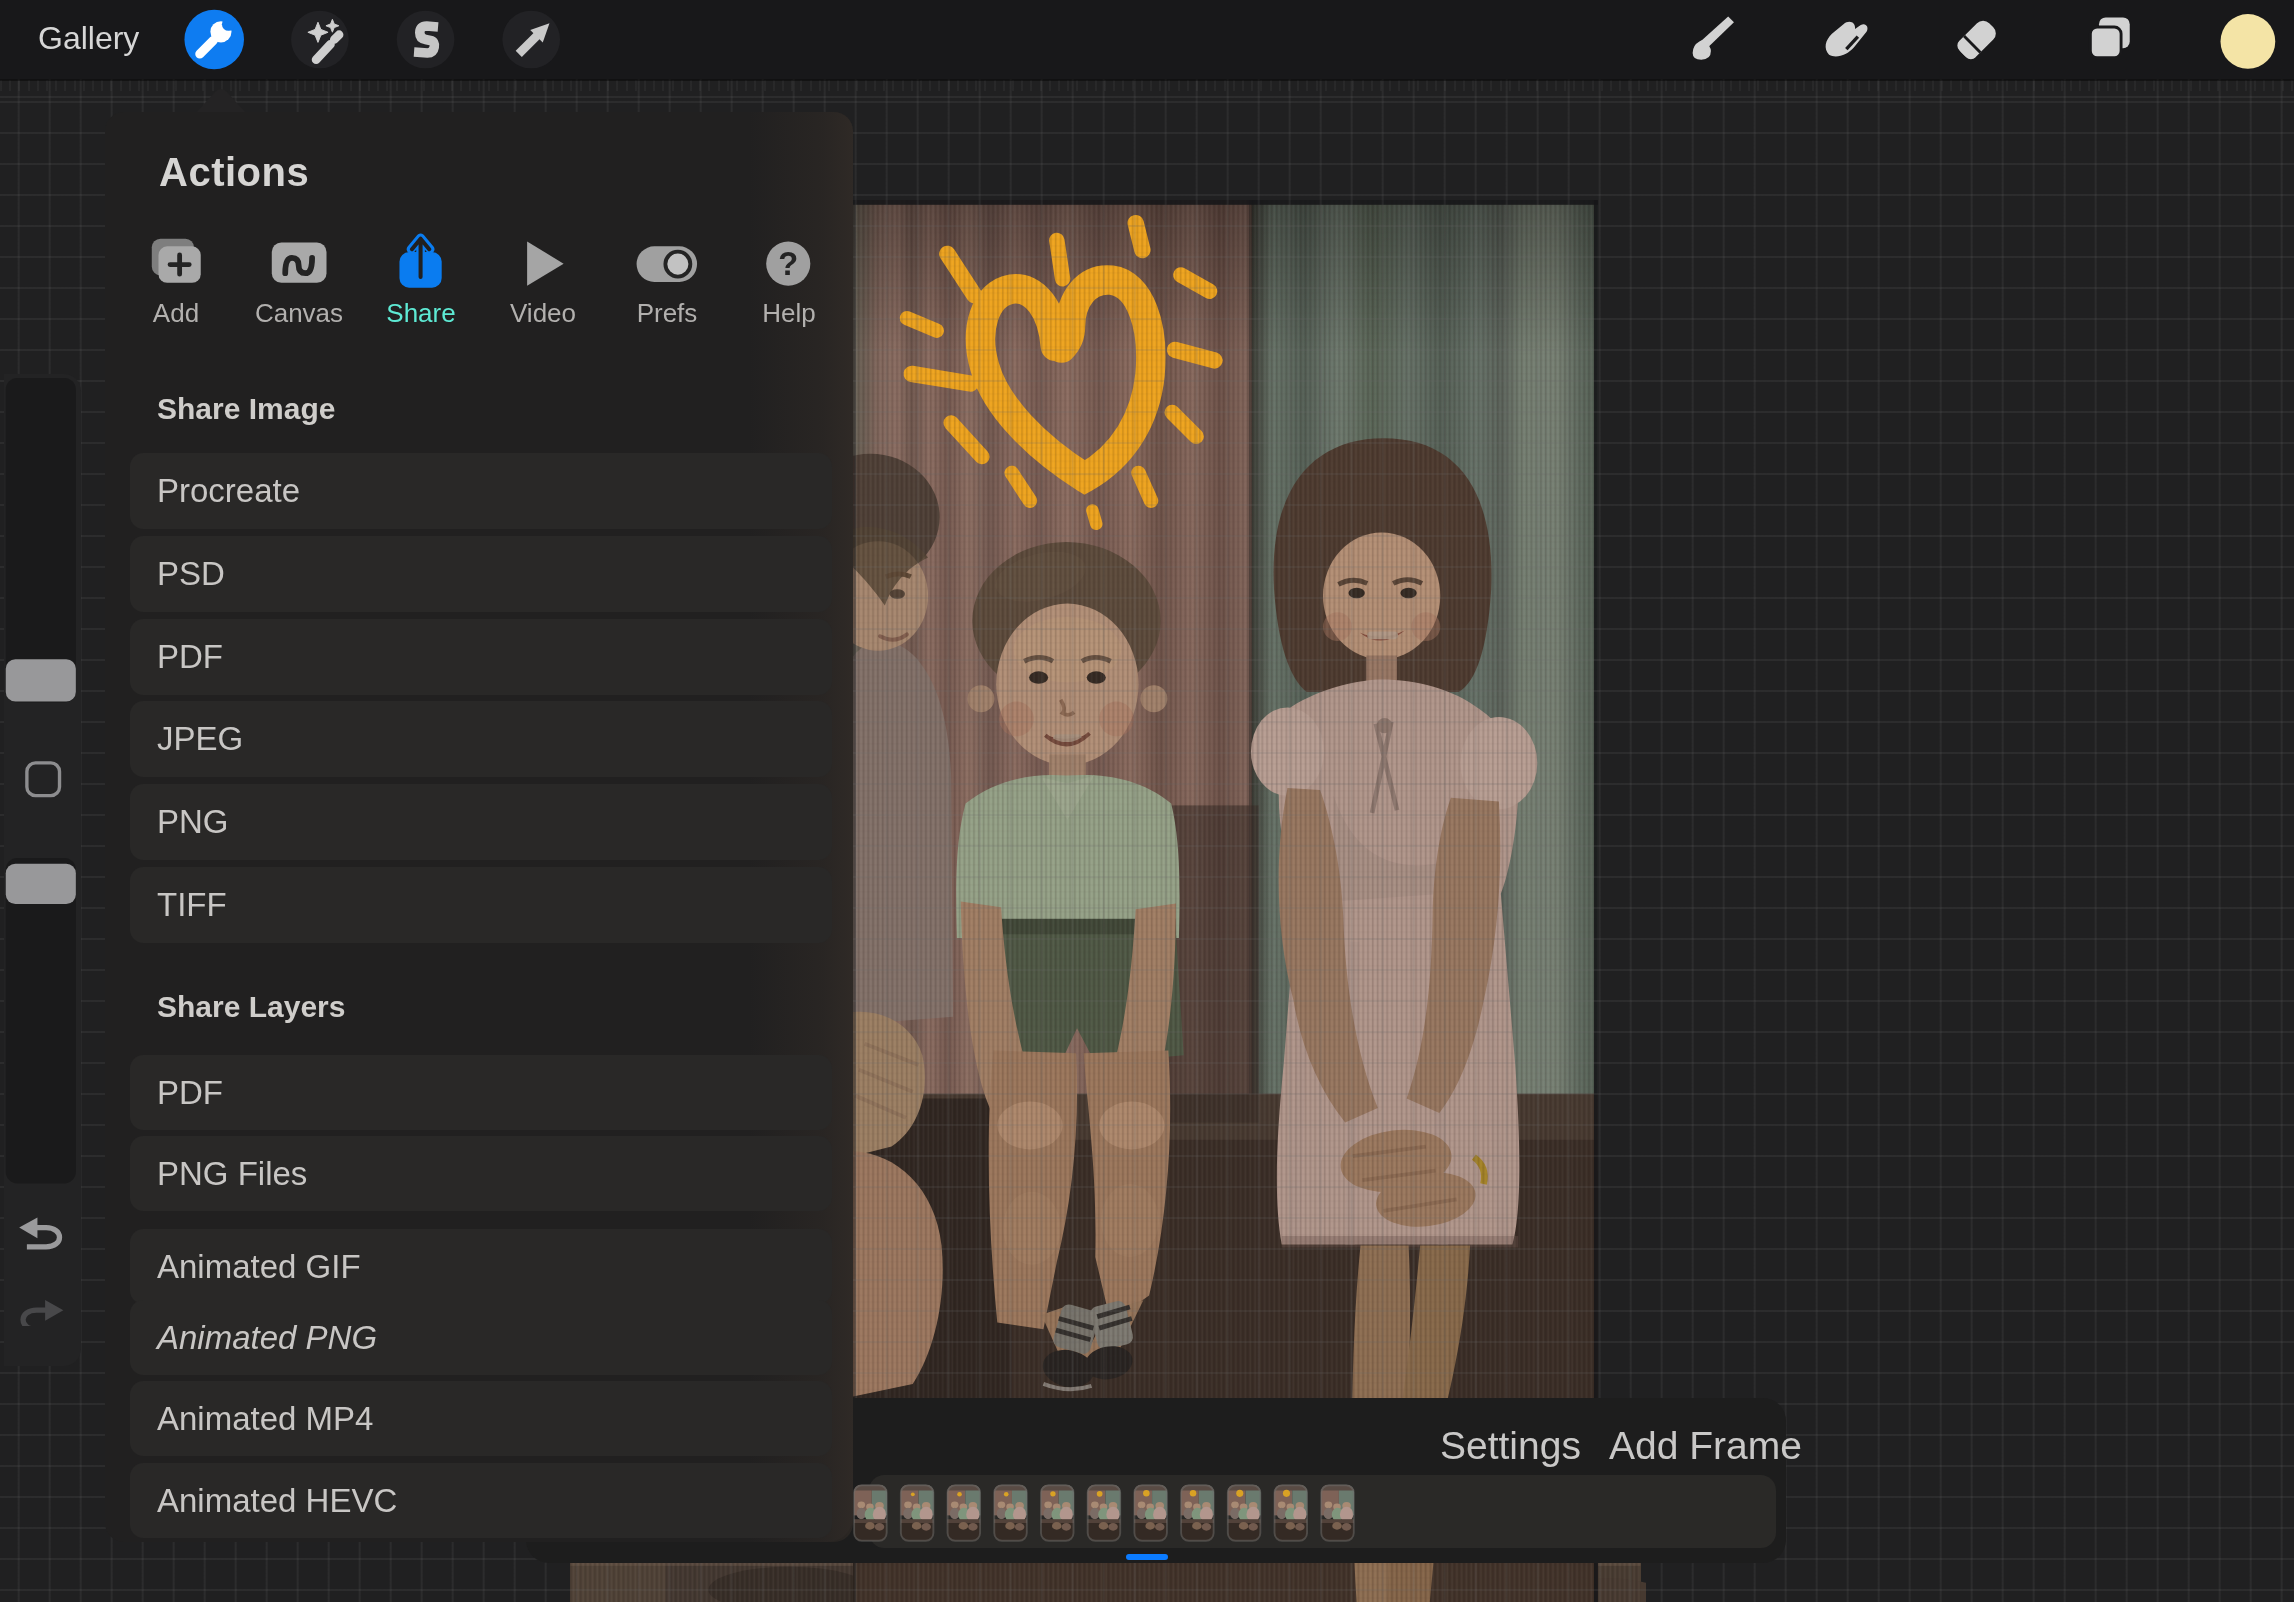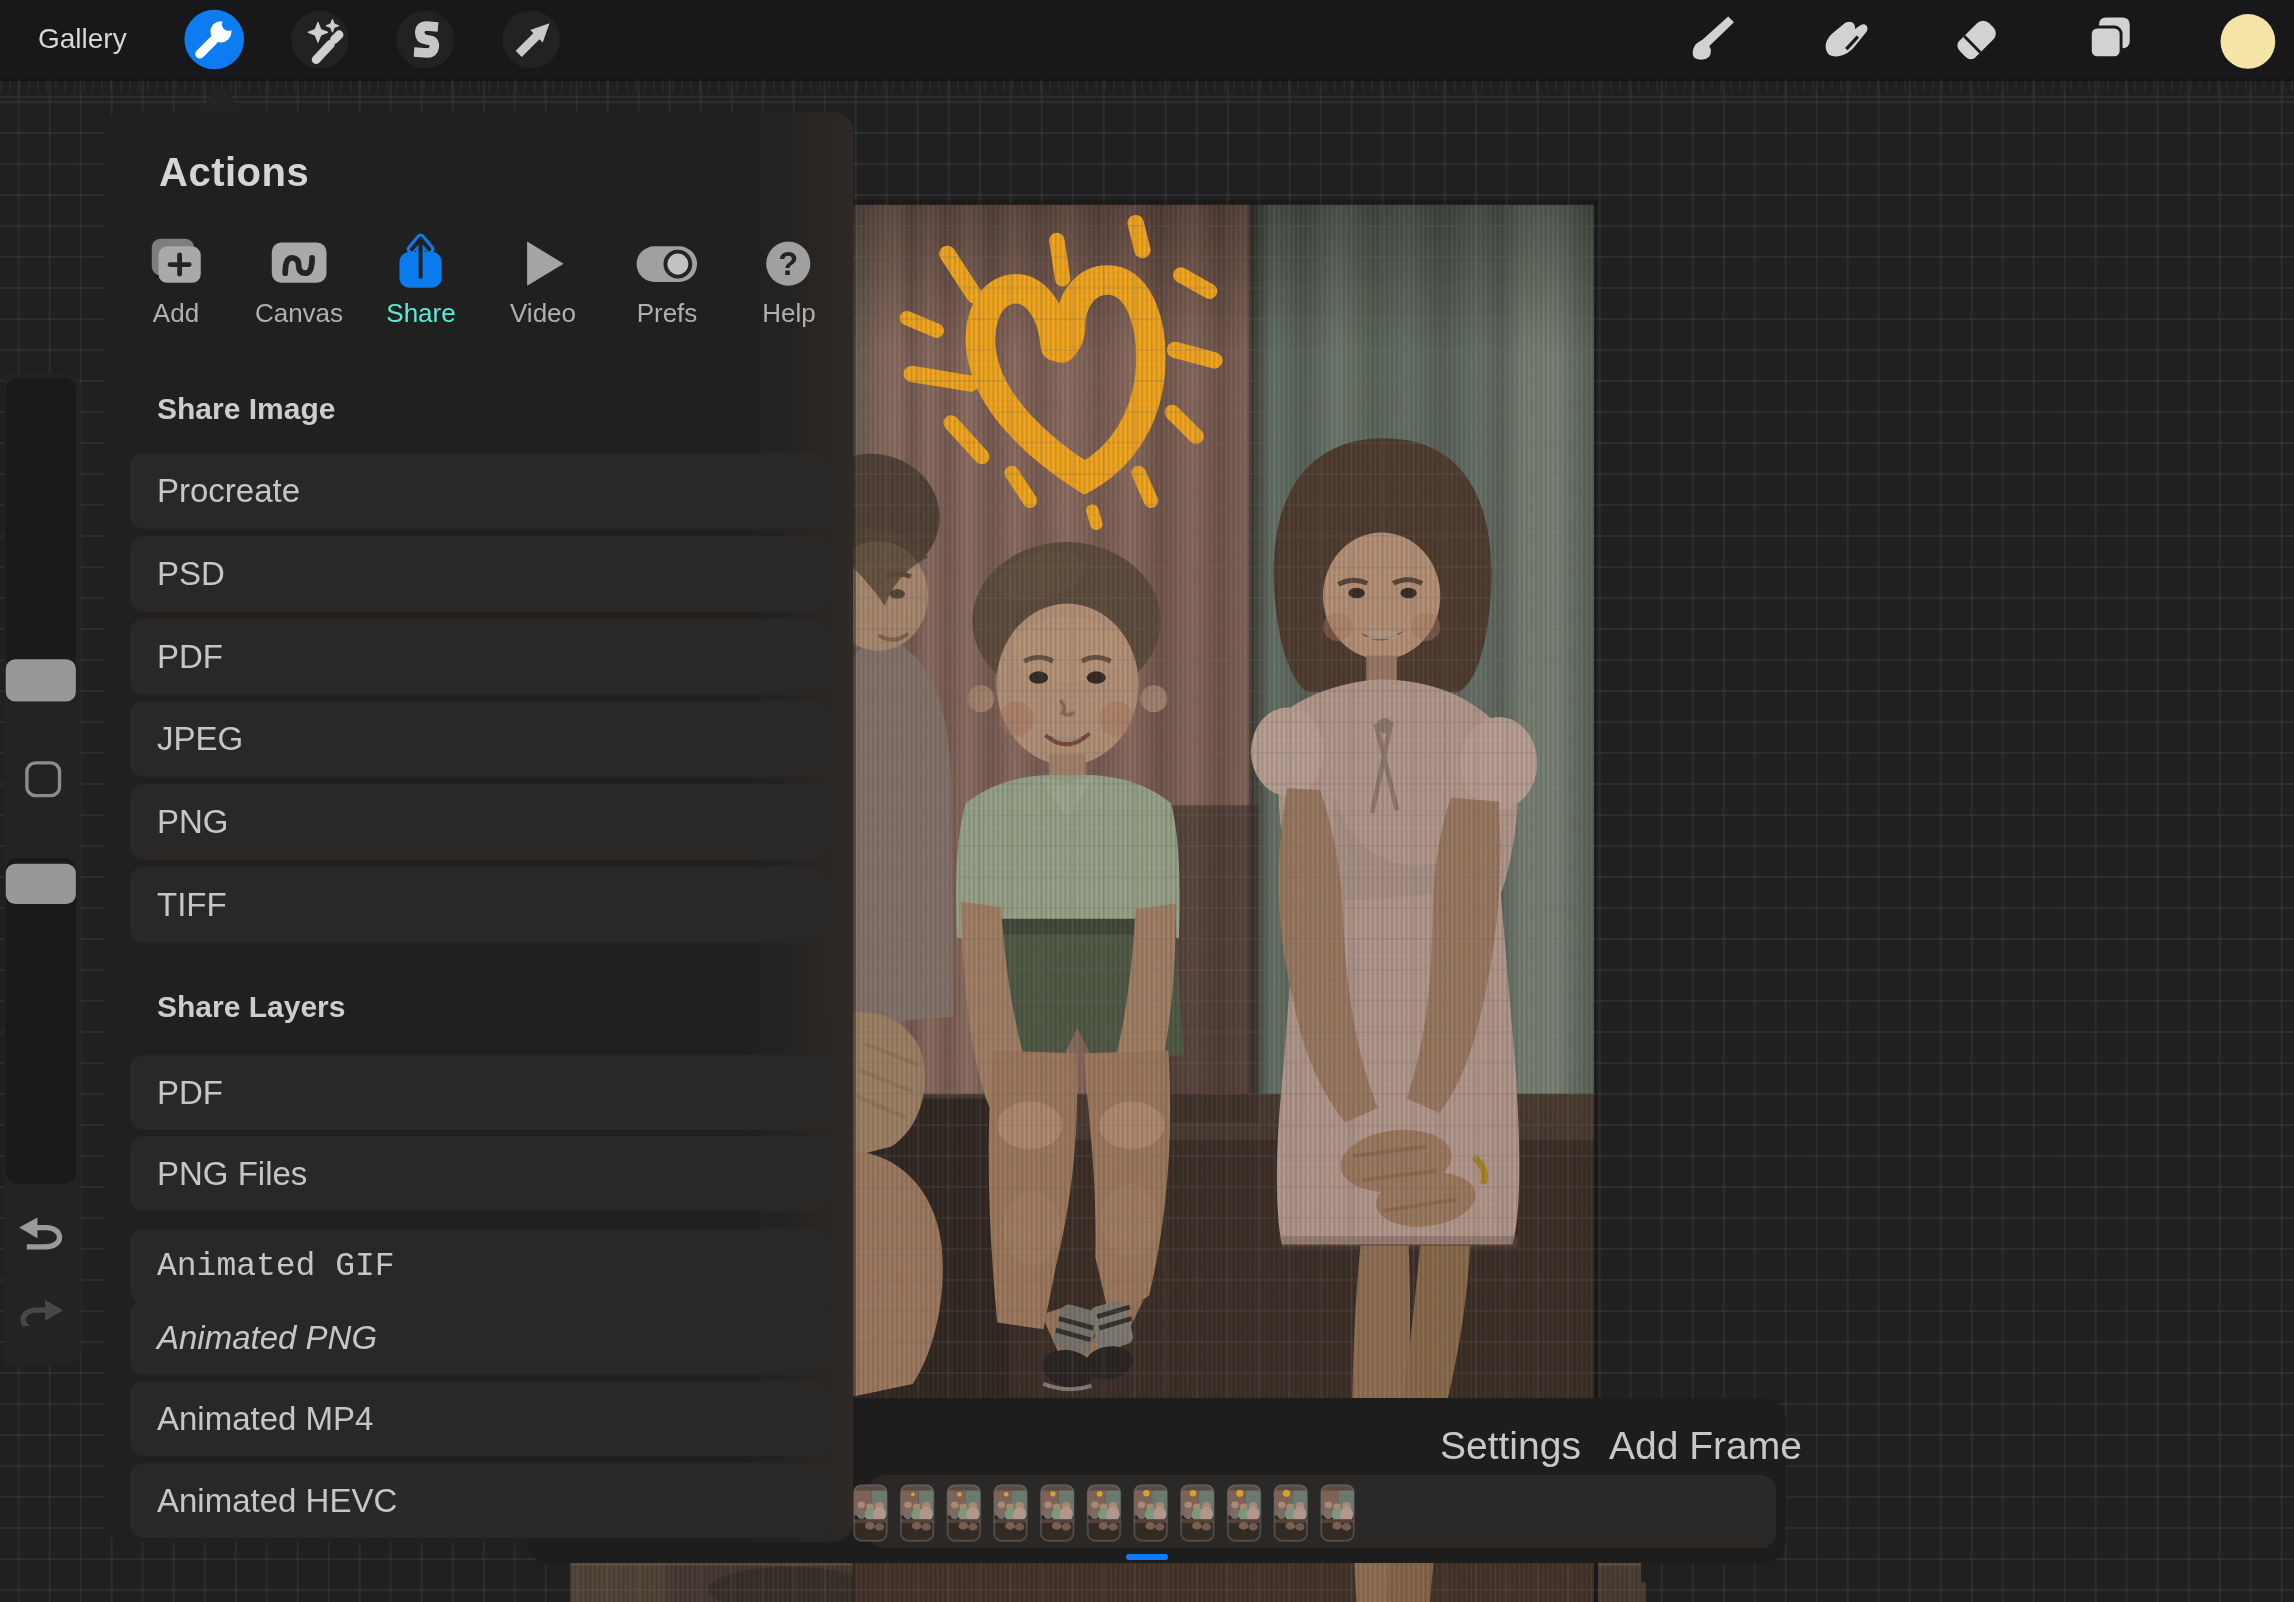--- a/index.html
+++ b/index.html
@@ -5,21 +5,21 @@
   html,body{margin:0;padding:0;width:2294px;height:1602px;overflow:hidden;background:#202021;font-family:"Liberation Sans",sans-serif;}
   .abs{position:absolute;}
   #grid{position:absolute;left:0;top:79px;width:2294px;height:1524px;z-index:3;pointer-events:none;
     background-image:
       repeating-linear-gradient(90deg, rgba(105,105,105,0.16) 0px, rgba(105,105,105,0.16) 1.9px, transparent 1.9px, transparent 31px),
       repeating-linear-gradient(180deg, rgba(105,105,105,0.16) 0px, rgba(105,105,105,0.16) 1.9px, transparent 1.9px, transparent 31px);
     background-position: 17.7px 22px;}
   #ticks{position:absolute;left:0;top:80px;width:2294px;height:10.6px;z-index:3;
     background-image:repeating-linear-gradient(90deg, rgba(150,150,150,0.07) 0px, rgba(150,150,150,0.07) 1.9px, transparent 1.9px, transparent 9.2px);}
   #topbar{position:absolute;left:0;top:0;width:2294px;height:79px;background:#18181a;z-index:10;box-shadow:0 1.9px 0 rgba(0,0,0,0.45);}
-  #gallery{position:absolute;left:38px;top:0;height:79px;line-height:77px;font-size:28px;color:#d6d6d6;z-index:11;}
+  #gallery{position:absolute;left:38px;top:0;height:79px;line-height:77px;font-size:32px;color:#d6d6d6;z-index:11;}
   #panel{position:absolute;left:105px;top:112px;width:748px;height:1430px;background:#212020;border-radius:19px;border-bottom-right-radius:25px;z-index:20;}
   #panelwarm{position:absolute;left:105px;top:112px;width:748px;height:1430px;border-radius:19px;z-index:21;
     background:linear-gradient(90deg, rgba(90,70,55,0) 86%, rgba(110,85,65,0.10) 96%, rgba(110,85,65,0.18) 100%);}
   #notch{position:absolute;left:196px;top:87px;width:50px;height:26px;z-index:20;}
   #notch svg{display:block;}
   .ptitle{position:absolute;left:159px;top:150px;font-size:40px;font-weight:bold;color:#d6d5d3;letter-spacing:0.5px;z-index:22;}
   .tab{position:absolute;z-index:22;text-align:center;color:#b2b0ae;font-size:26px;}
   .sechead{position:absolute;left:157px;font-size:30px;font-weight:bold;color:#cfcdca;z-index:22;}
   .row{position:absolute;left:130px;width:702px;background:#292827;border-radius:13.4px;z-index:22;color:#c8c6c4;font-size:33px;display:flex;align-items:center;padding-left:27px;box-sizing:border-box;}
   #sidebar{position:absolute;left:3.8px;top:374px;width:77px;height:992px;background:#232324;border-radius:0 17.3px 17.3px 0;z-index:15;}
@@ -368,21 +368,21 @@
 <div class="sechead" style="top:392px;">Share Image</div>
 <div class="sechead" style="top:990px;">Share Layers</div>
 <div class="row" style="top:453px;height:76px;">Procreate</div>
 <div class="row" style="top:536px;height:76px;">PSD</div>
 <div class="row" style="top:619px;height:76px;">PDF</div>
 <div class="row" style="top:701px;height:76px;">JPEG</div>
 <div class="row" style="top:784px;height:76px;">PNG</div>
 <div class="row" style="top:867px;height:76px;">TIFF</div>
 <div class="row" style="top:1055px;height:75px;">PDF</div>
 <div class="row" style="top:1136px;height:75px;">PNG Files</div>
-<div class="row" style="top:1229px;height:75px;font-family:Liberation Mono, monospace;">Animated GIF</div>
+<div class="row" style="top:1229px;height:75px;">Animated GIF</div>
 <div class="row" style="top:1300px;height:75px;font-style:italic;">Animated PNG</div>
 <div class="row" style="top:1381px;height:75px;">Animated MP4</div>
 <div class="row" style="top:1463px;height:75px;">Animated HEVC</div>
 
 <div class="tab" style="left:128px;top:298px;width:96px;">Add</div>
 <div class="tab" style="left:251px;top:298px;width:96px;text-align:center;">Canvas</div>
 <div class="tab" style="left:373px;top:298px;width:96px;color:#5eead4;">Share</div>
 <div class="tab" style="left:495px;top:298px;width:96px;">Video</div>
 <div class="tab" style="left:619px;top:298px;width:96px;">Prefs</div>
 <div class="tab" style="left:741px;top:298px;width:96px;">Help</div>

